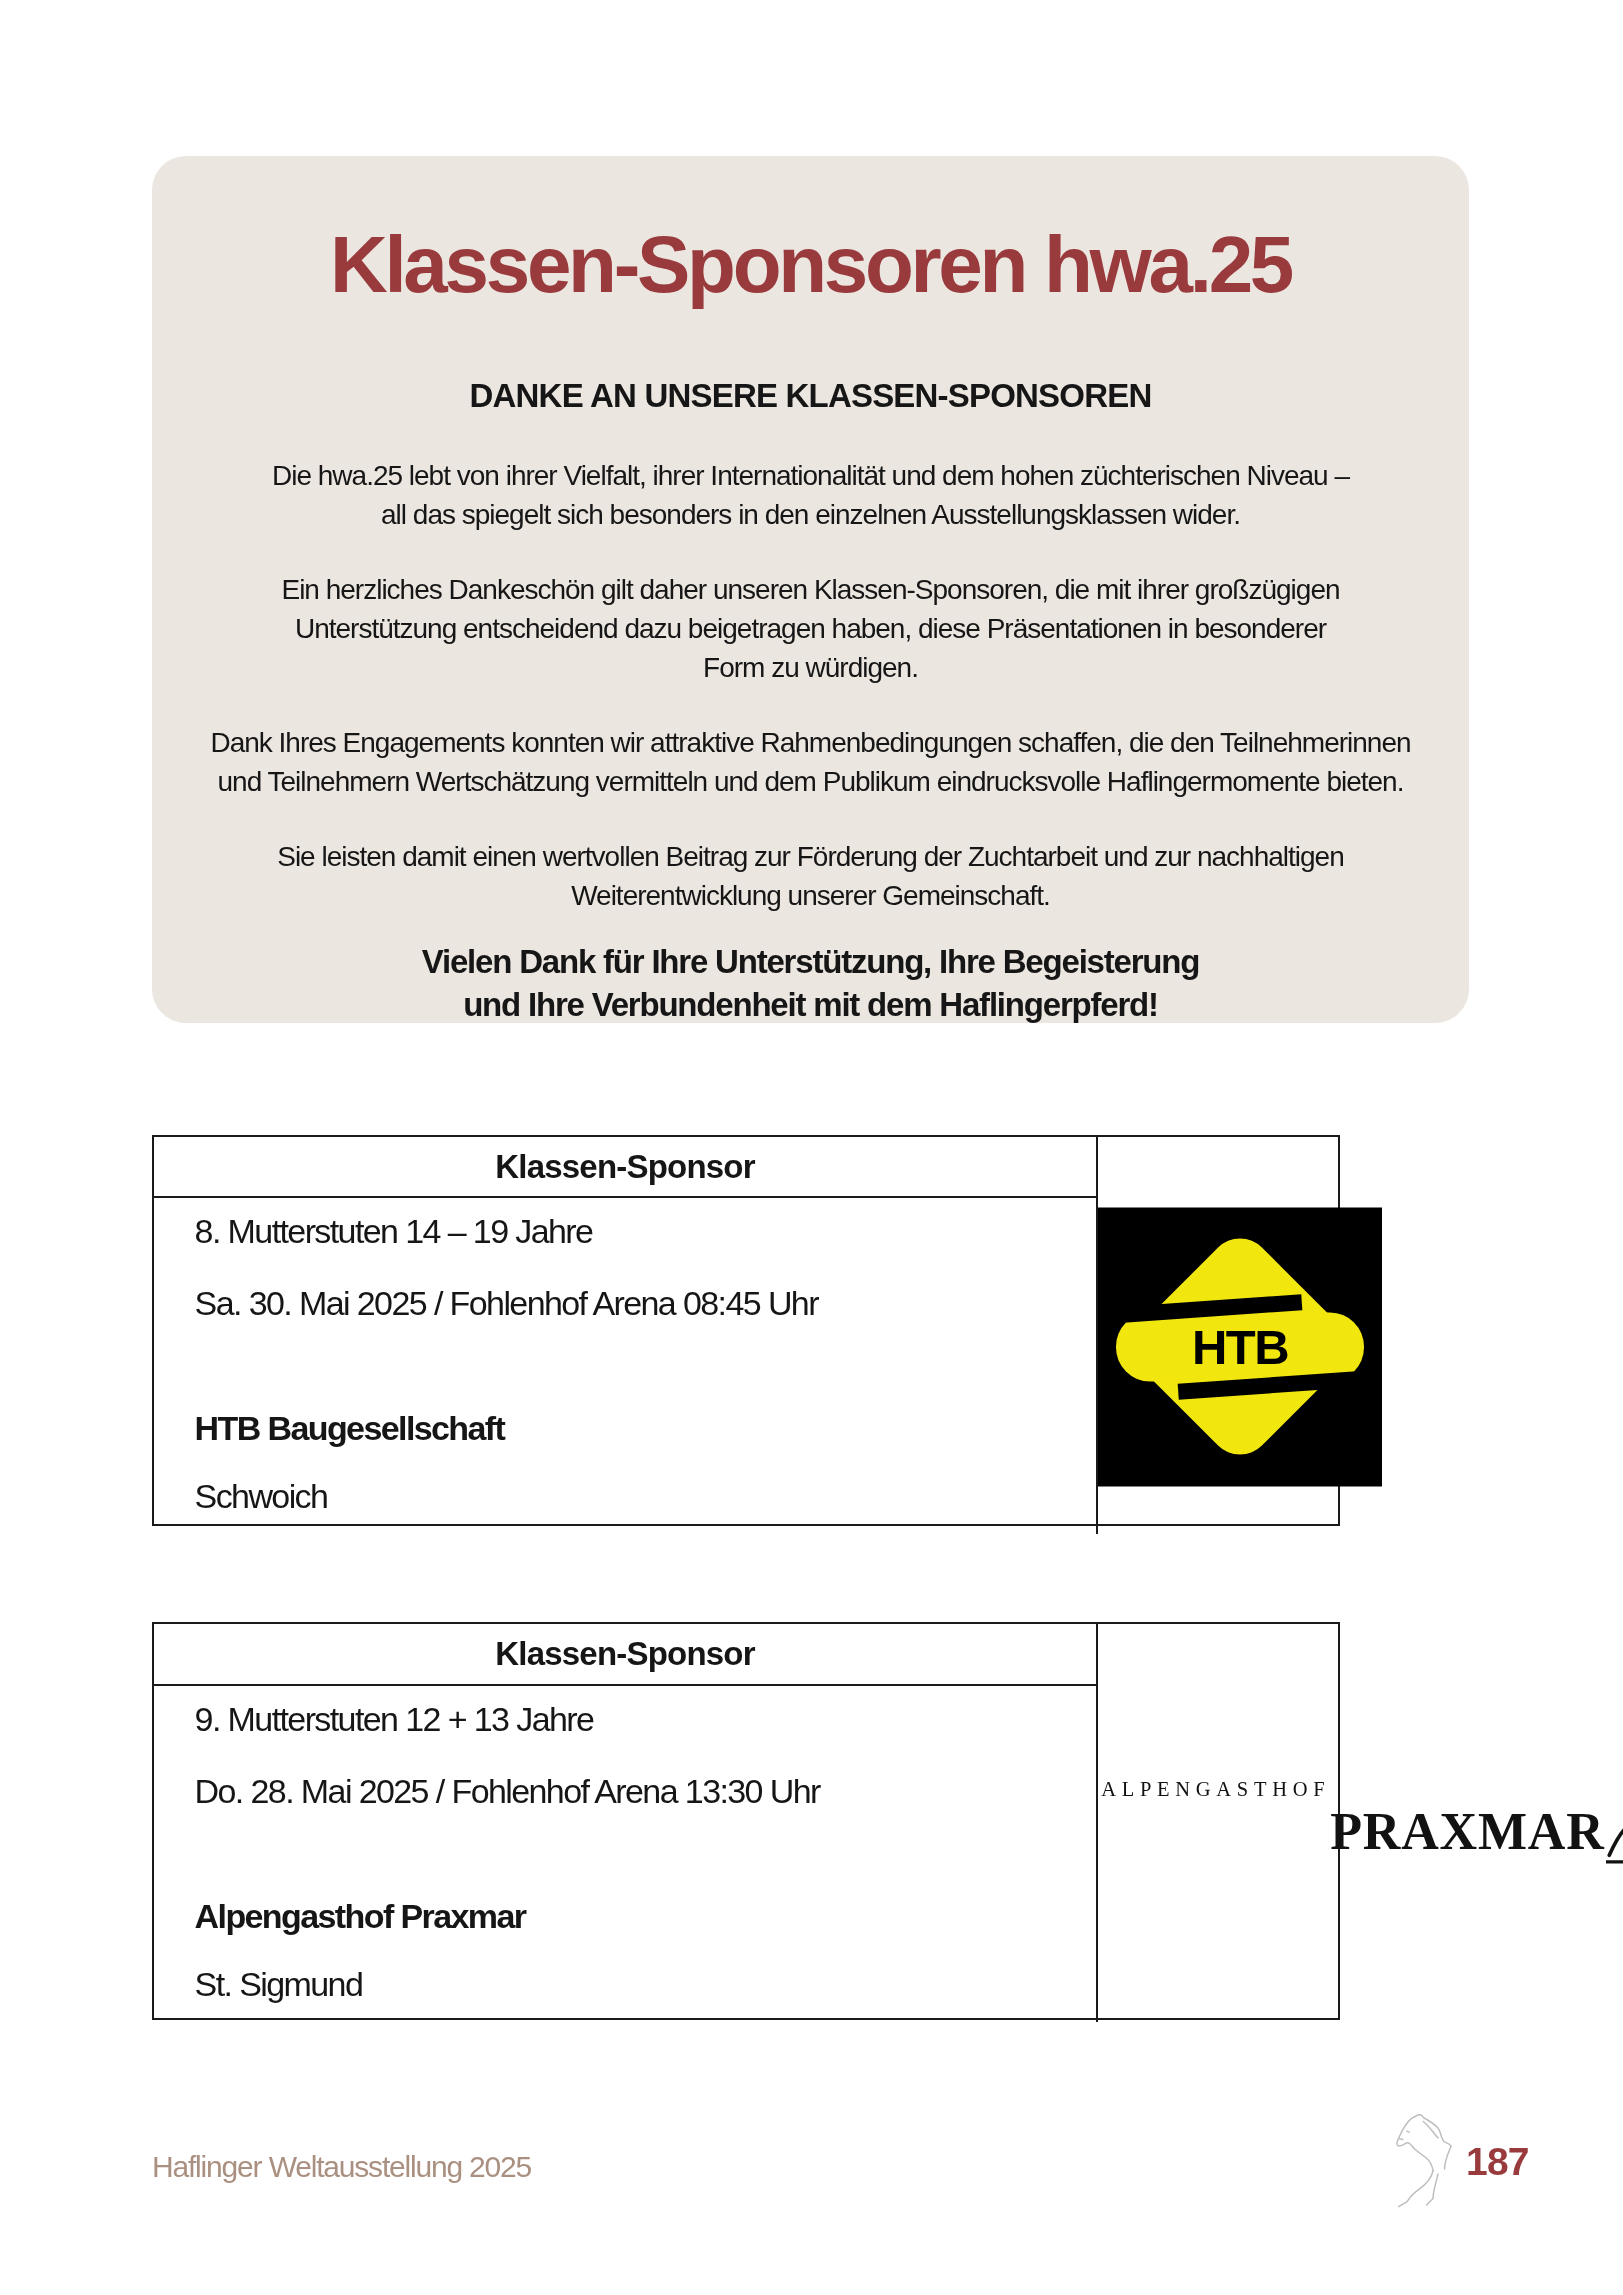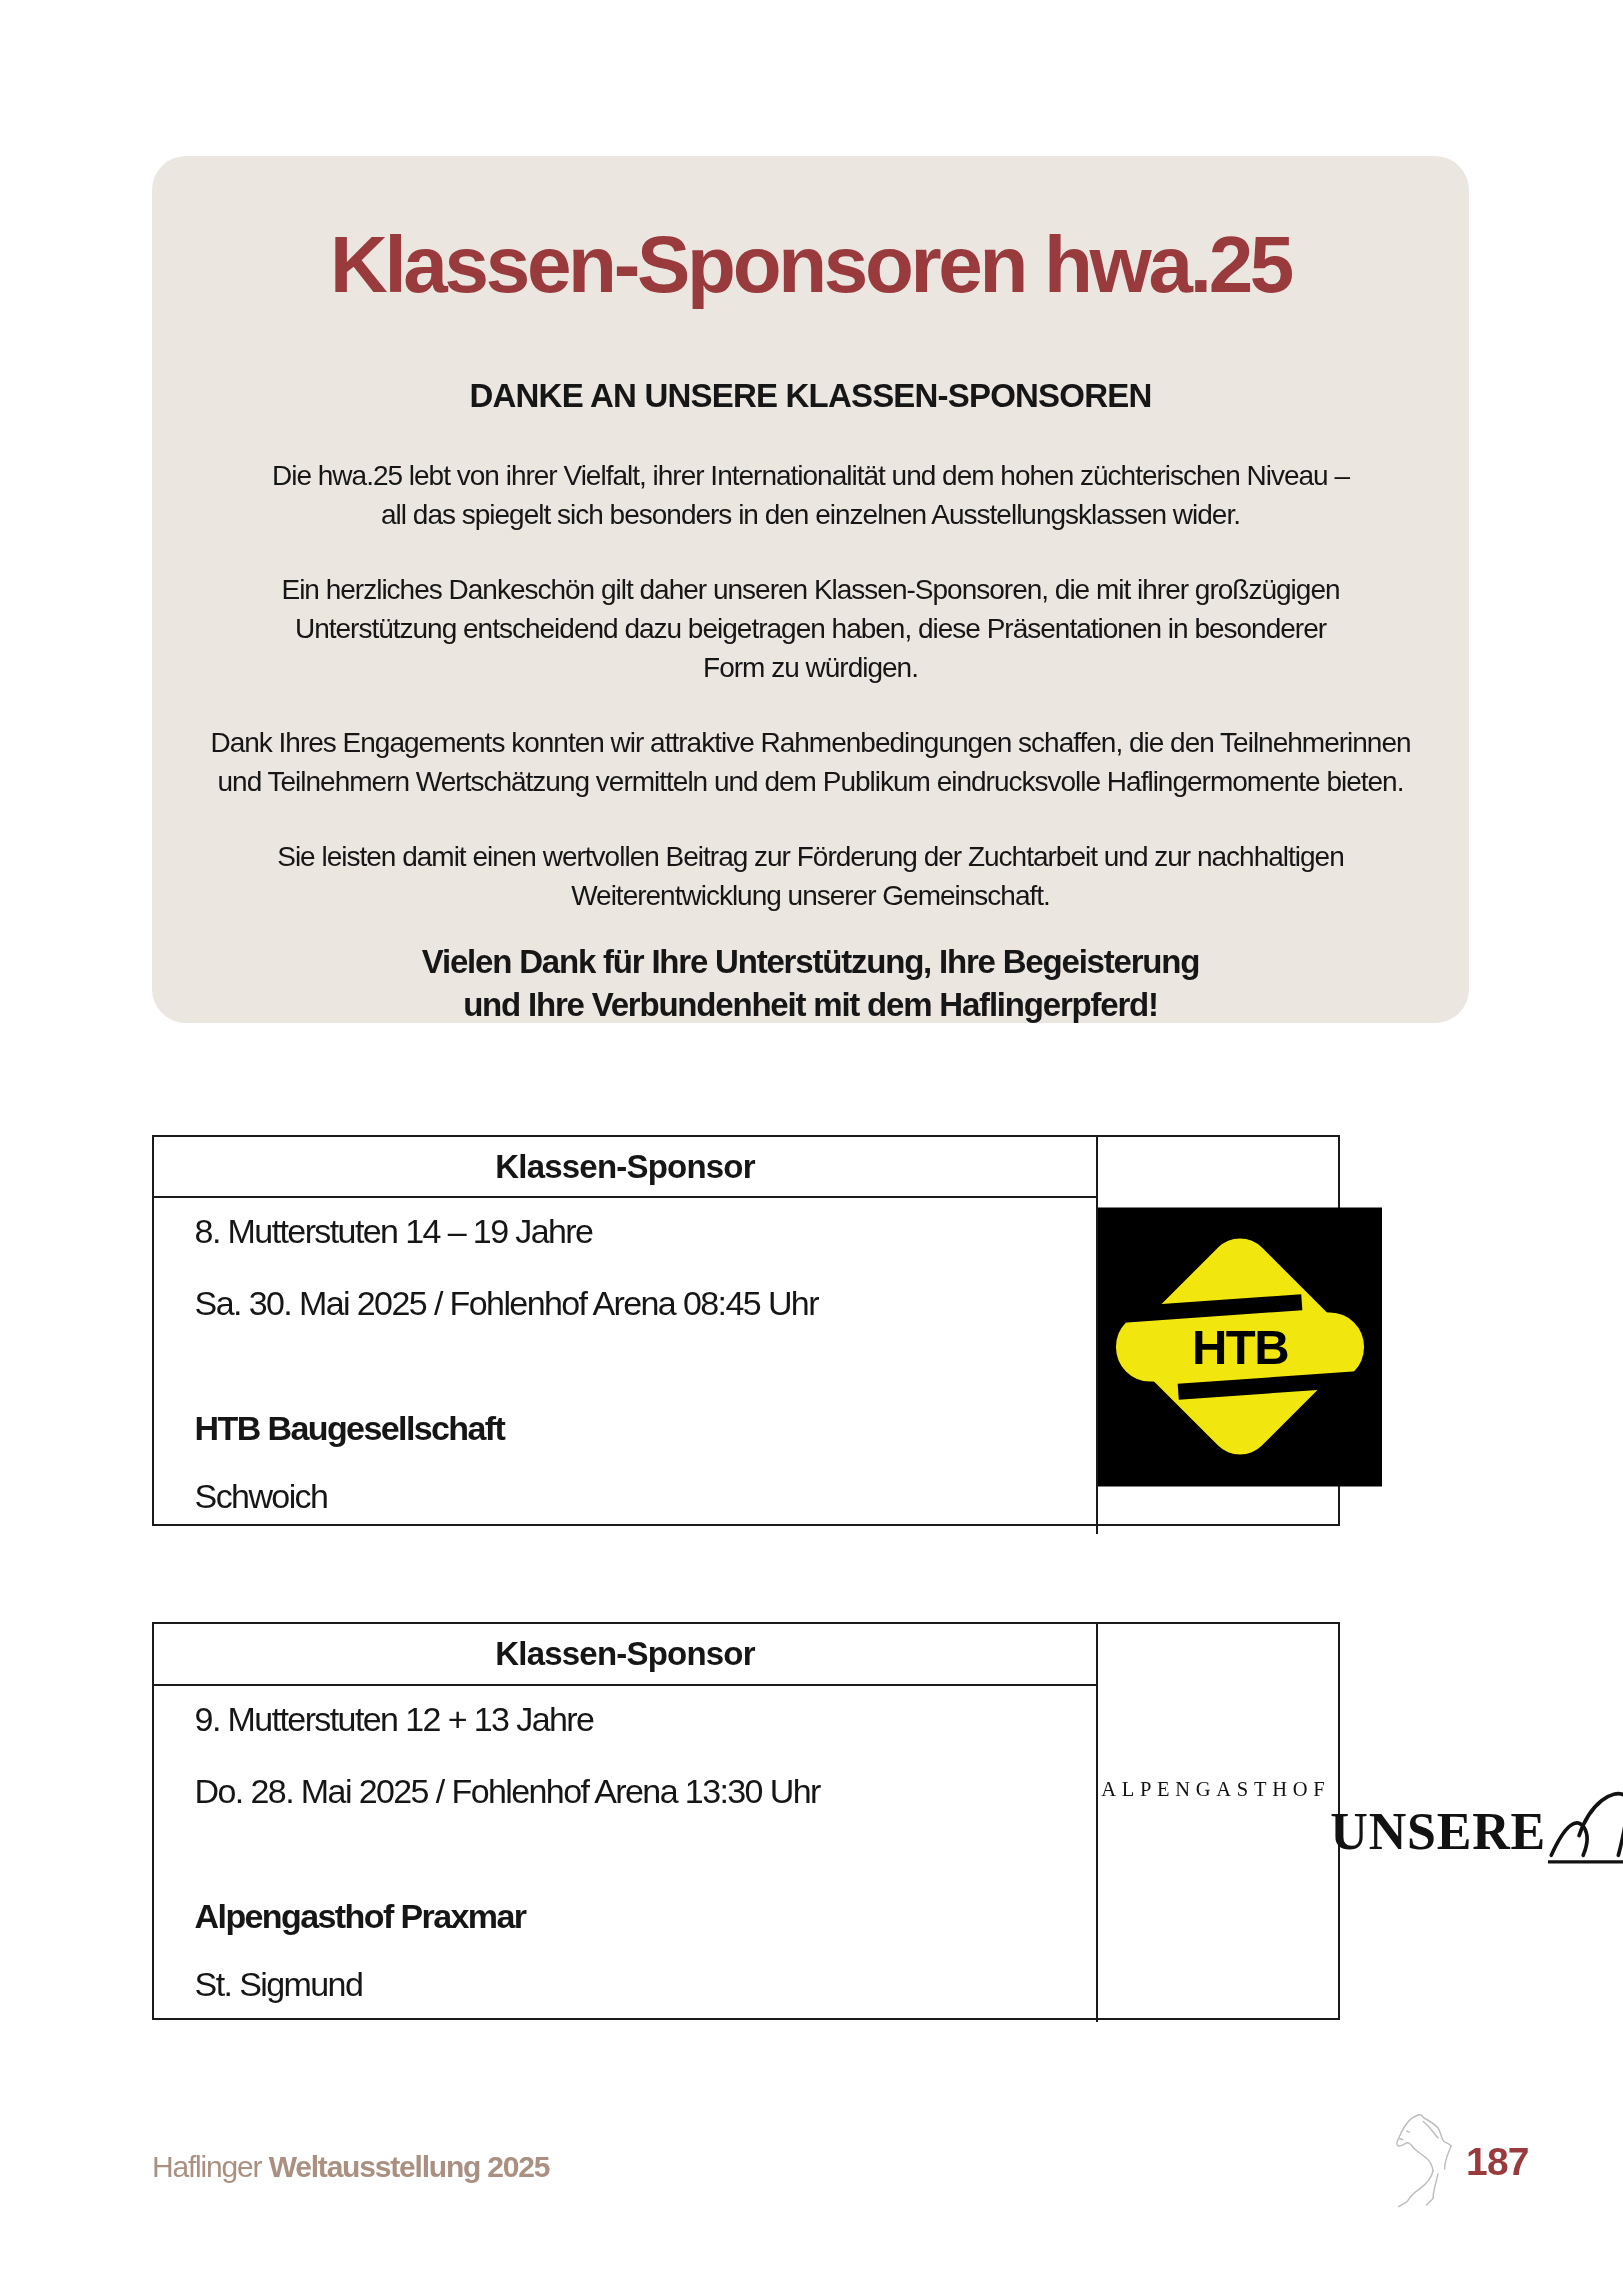--- a/index.html
+++ b/index.html
@@ -137,21 +137,21 @@
     color:#121212;line-height:51px;
   }
   .prax-mark{margin-left:1.6px;transform:translateY(8.2px);}
 
   
   .footer-brand{
     position:absolute;left:152px;top:2150px;
     font-size:30px;letter-spacing:-1.2px;
     color:var(--tan);
   }
-  .footer-brand .brand-bold{font-weight:700;margin-left:7.4px;}
+  .footer-brand .brand-bold{font-weight:400;margin-left:7.4px;}
   .horse-sketch{position:absolute;left:1387px;top:2110px;}
   .page-number{
     position:absolute;left:1466px;top:2140px;
     font-size:39px;font-weight:700;letter-spacing:-0.8px;
     color:var(--red);
   }
 </style>
 </head>
 <body>
 
@@ -191,21 +191,21 @@
       <p class="row-location">Schwoich</p>
     </div>
   </section>
 
   <section class="sponsor-card" id="card2">
     <div class="card-header">Klassen-Sponsor</div>
     <div class="card-logo-cell">
       <div class="prax">
         <div class="prax-top">ALPENGASTHOF</div>
         <div class="prax-main">
-          <span class="prax-word">UNSERE</span>
+          <span class="prax-word">PRAXMAR</span>
           <svg class="prax-mark" width="108" height="79" viewBox="0 0 132 96">
             <path d="M4,84 C22,44 36,38 44,50 C50,59 48,72 43,84" fill="none" stroke="#121212" stroke-width="4.5" stroke-linecap="round"></path>
             <path d="M38,60 C52,18 80,4 92,10 C100,15 96,46 86,84" fill="none" stroke="#121212" stroke-width="4.5" stroke-linecap="round"></path>
             <path d="M-58,92 L130,92" fill="none" stroke="#121212" stroke-width="4"></path>
           </svg>
         </div>
       </div>
     </div>
     <div class="card-body">
       <p class="row-class">9. Mutterstuten 12 + 13 Jahre</p>

